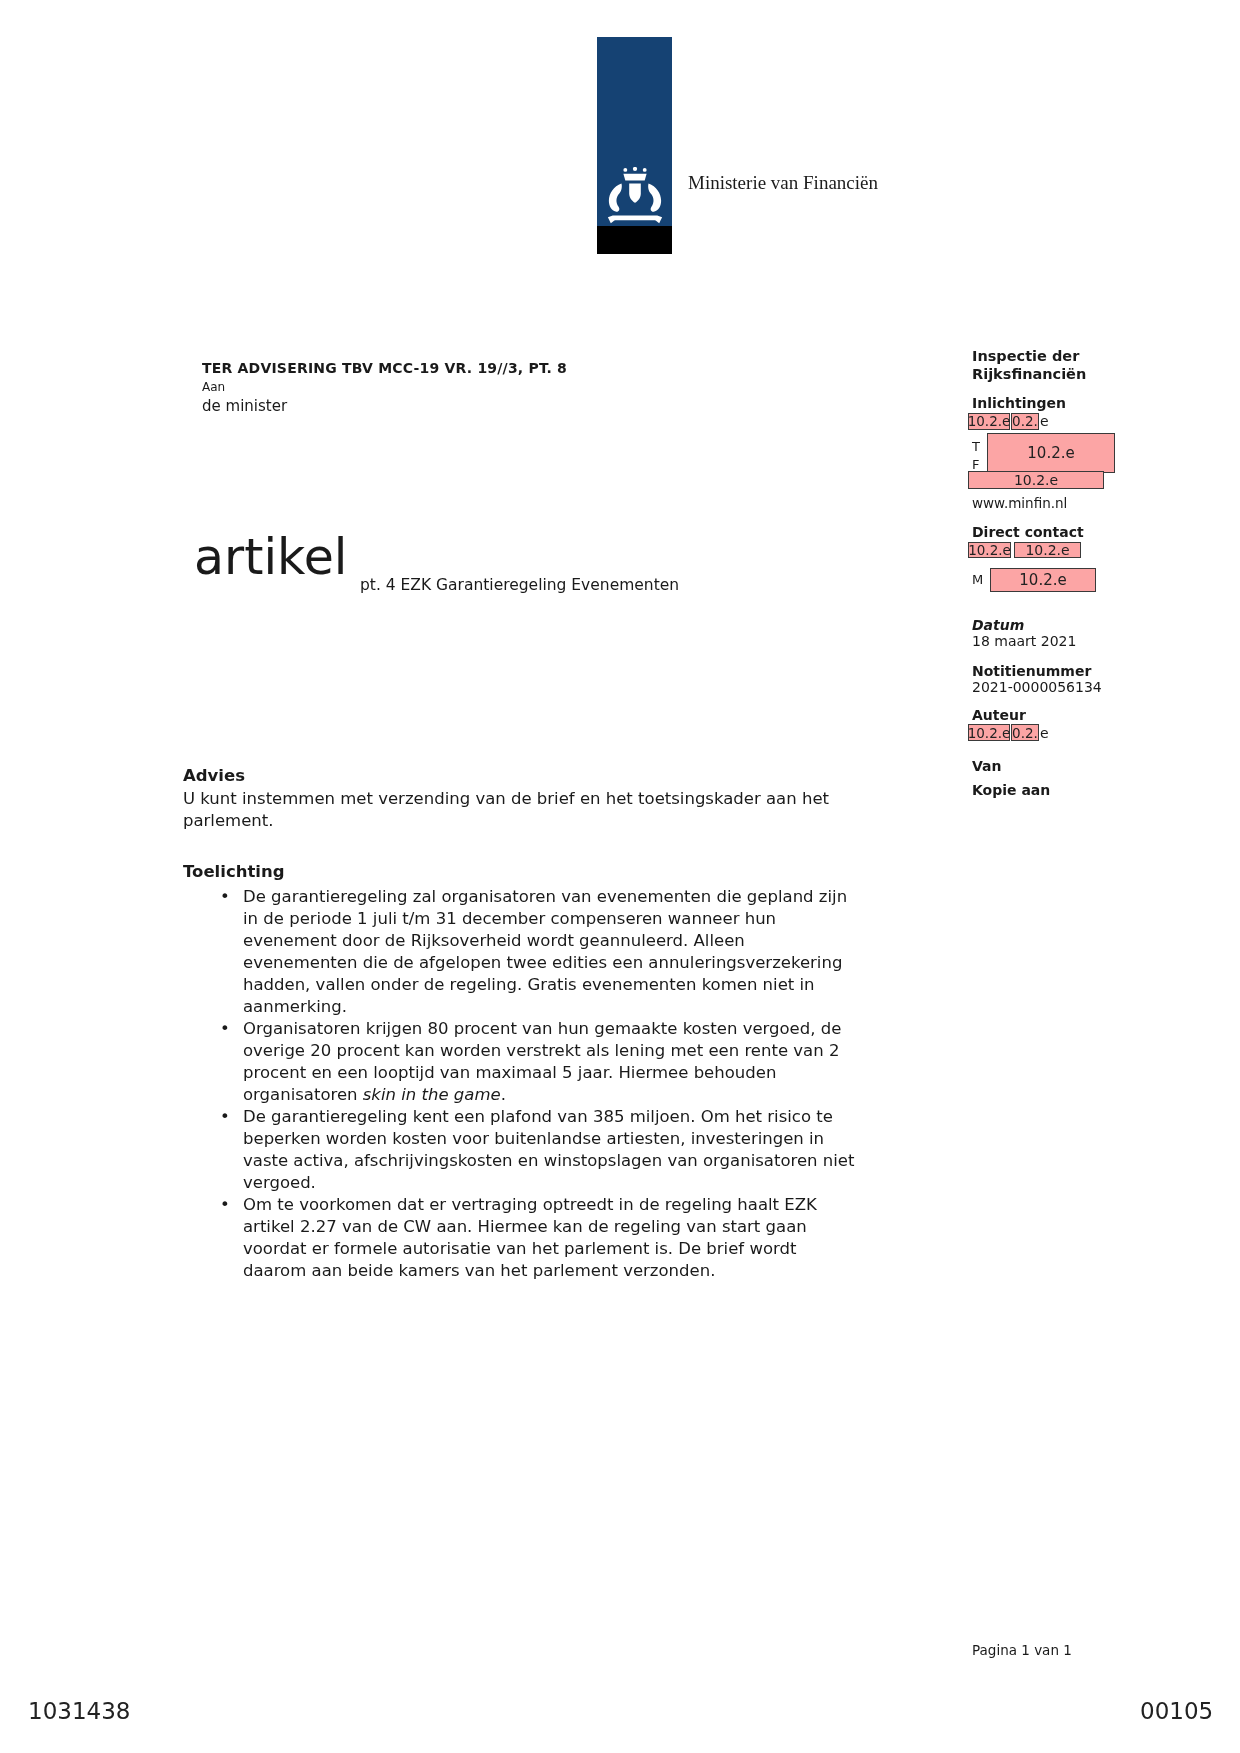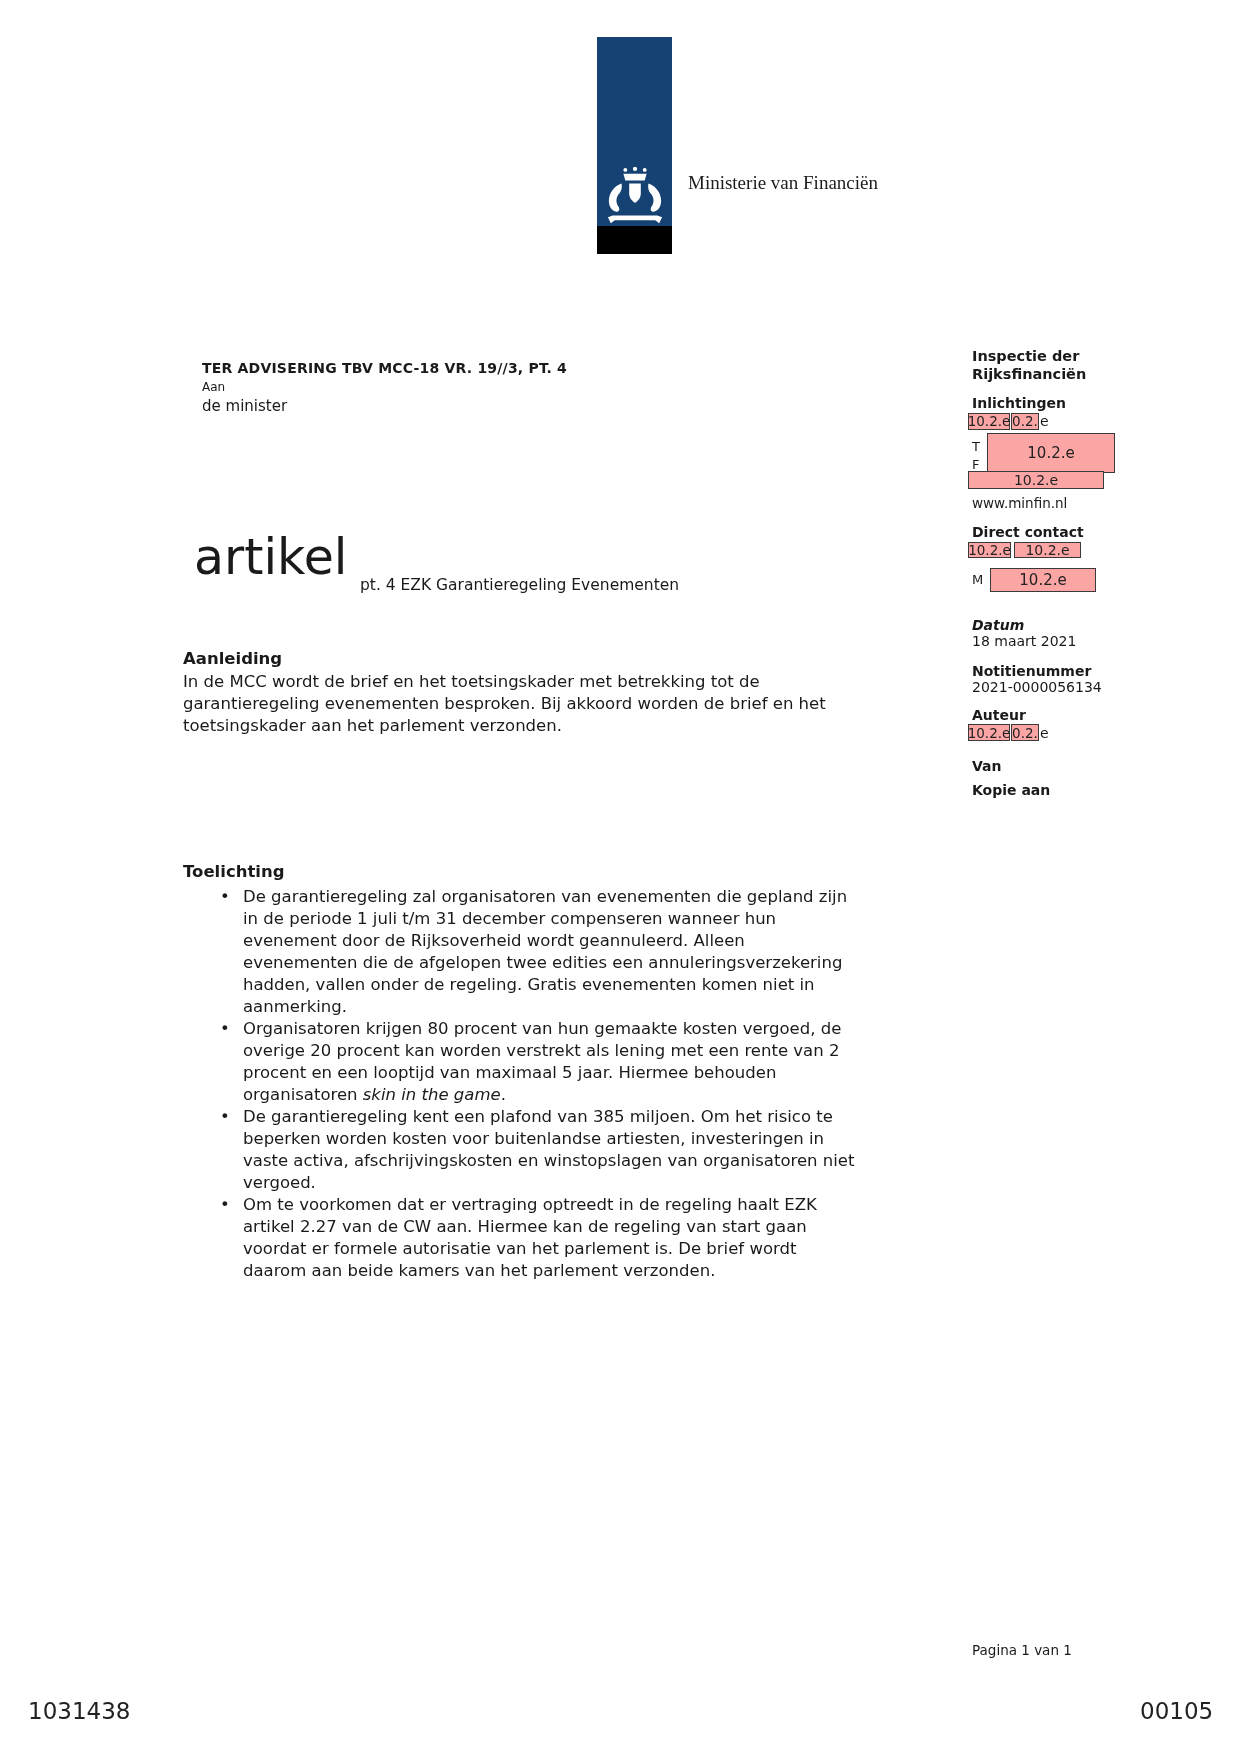--- a/index.html
+++ b/index.html
@@ -91,35 +91,34 @@
         <path d="M9 50 h46 v5 h-46 z"></path>
         <path d="M9 50 l-5 2 3 6 4 -3 z"></path>
         <path d="M55 50 l5 2 -3 6 -4 -3 z"></path>
       </g>
     </svg>
     <div class="logo-black"></div>
   </div>
   <div class="ministry">Ministerie van Financiën</div>
 
   <div class="advice">
-    <div class="advice-line">TER ADVISERING TBV MCC-18 VR. 19//3, PT. 4</div>
+    <div class="advice-line">TER ADVISERING TBV MCC-19 VR. 19//3, PT. 8</div>
     <div class="aan-label">Aan</div>
     <div class="aan-value">de minister</div>
   </div>
 
   <div class="doc-title">artikel</div>
   <div class="doc-subject">pt. 4 EZK Garantieregeling Evenementen</div>
 
-  <div class="sec" id="sec-aanleiding">
-    <div class="sec-head">Aanleiding</div>
-    <div class="pl">In de MCC wordt de brief en het toetsingskader met betrekking tot de
-garantieregeling evenementen besproken. Bij akkoord worden de brief en het
-toetsingskader aan het parlement verzonden.</div>
+
+  <div class="sec" id="sec-advies">
+    <div class="sec-head">Advies</div>
+    <div class="pl">U kunt instemmen met verzending van de brief en het toetsingskader aan het
+parlement.</div>
   </div>
-
 
   <div class="sec" id="sec-toelichting">
     <div class="sec-head">Toelichting</div>
     <div class="bullets">
       <div class="bullet">
         <div class="pl">De garantieregeling zal organisatoren van evenementen die gepland zijn
 in de periode 1 juli t/m 31 december compenseren wanneer hun
 evenement door de Rijksoverheid wordt geannuleerd. Alleen
 evenementen die de afgelopen twee edities een annuleringsverzekering
 hadden, vallen onder de regeling. Gratis evenementen komen niet in

